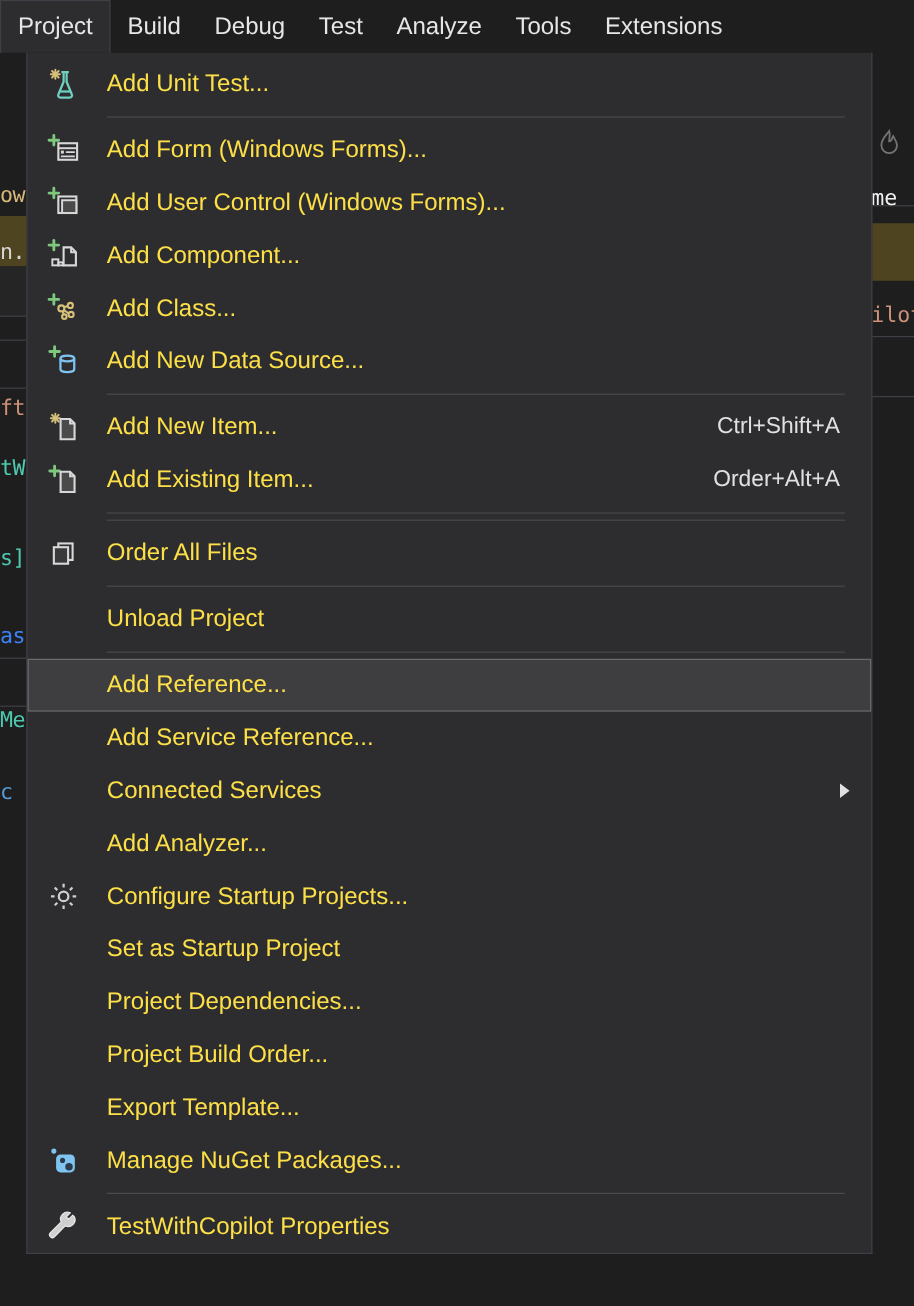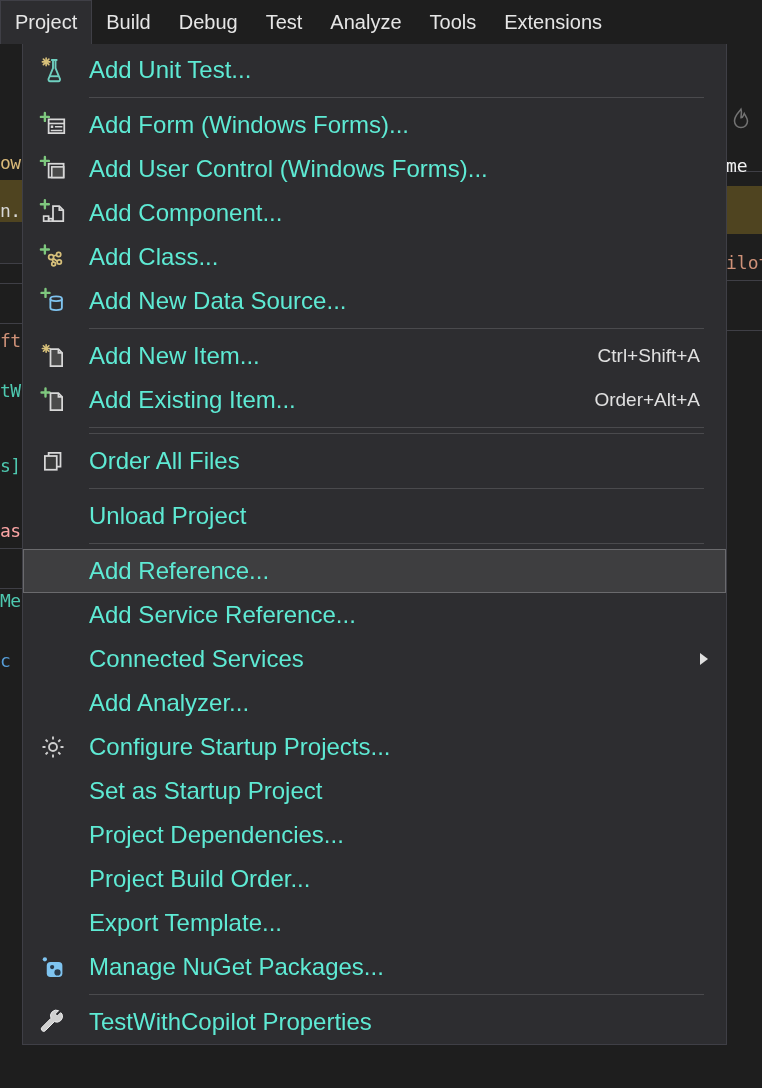--- a/index.html
+++ b/index.html
@@ -158,22 +158,22 @@
   .mi-icon {
     position: absolute;
     left: 8px;
     width: 44px; height: 44px;
     display: flex;
     align-items: center;
     justify-content: center;
   }
   .mi-label {
     margin-left: 66px;
-    color: #5eead4;
-    font-size: 24px;
+    color: #fde047;
+    font-size: 20px;
     white-space: nowrap;
   }
   .mi-shortcut {
     position: absolute;
     right: 26px;
     color: #e0e0e0;
     font-size: 19px;
     white-space: nowrap;
   }
   .mi-arrow {
@@ -206,21 +206,21 @@
       <div class="bg-sep-a"></div>
       <div class="bg-sep-b"></div>
       <div class="bg-sep-c"></div>
       <div class="bg-sep-d"></div>
       <div id="bg-left-frags">
           <div class="bg-frag" style="top: 112px; color: rgb(216, 184, 120);">ow</div>
           <div class="bg-frag" style="top: 160px; color: rgb(216, 216, 216);">n.c</div>
           <div class="bg-frag" style="top: 290px; color: rgb(206, 145, 120);">ft</div>
           <div class="bg-frag" style="top: 340px; color: rgb(78, 201, 176);">tW</div>
           <div class="bg-frag" style="top: 415px; color: rgb(78, 201, 176);">s]</div>
-          <div class="bg-frag" style="top: 480px; color: #fca5a5;">as</div>
+          <div class="bg-frag" style="top: 480px; color: #3b82f6;">as</div>
           <div class="bg-frag" style="top: 550px; color: rgb(78, 201, 176);">Me</div>
           <div class="bg-frag" style="top: 580px; color: rgb(155, 155, 155); padding-left: 28px;">nc</div>
           <div class="bg-frag" style="top: 610px; color: rgb(86, 156, 214);">c</div>
         </div>
     </div>
 
     <div class="bg-right">
       <div class="bg-right-sep1"></div>
       <div class="bg-right-tab"></div>
       <div class="bg-right-sep2"></div>

